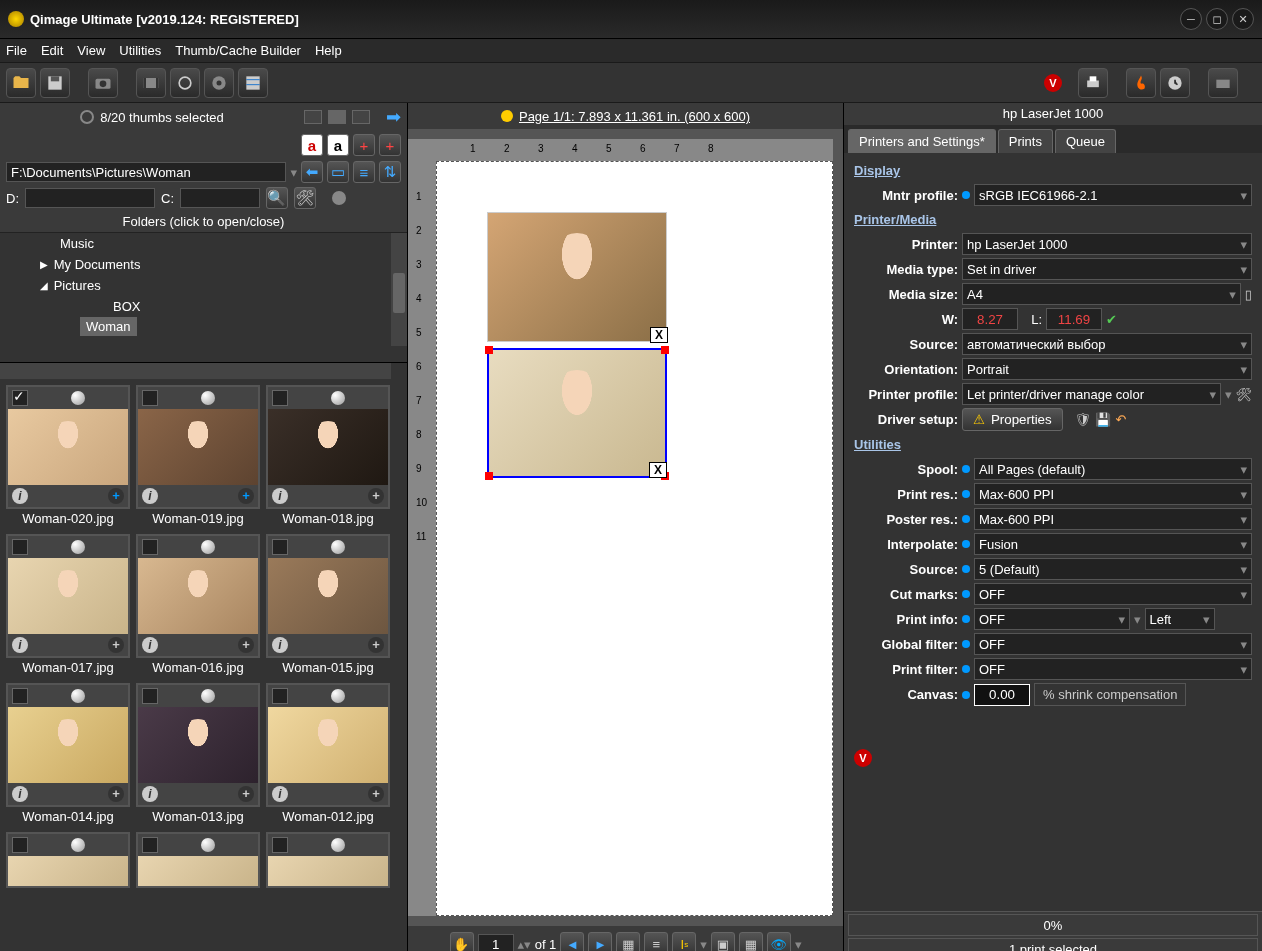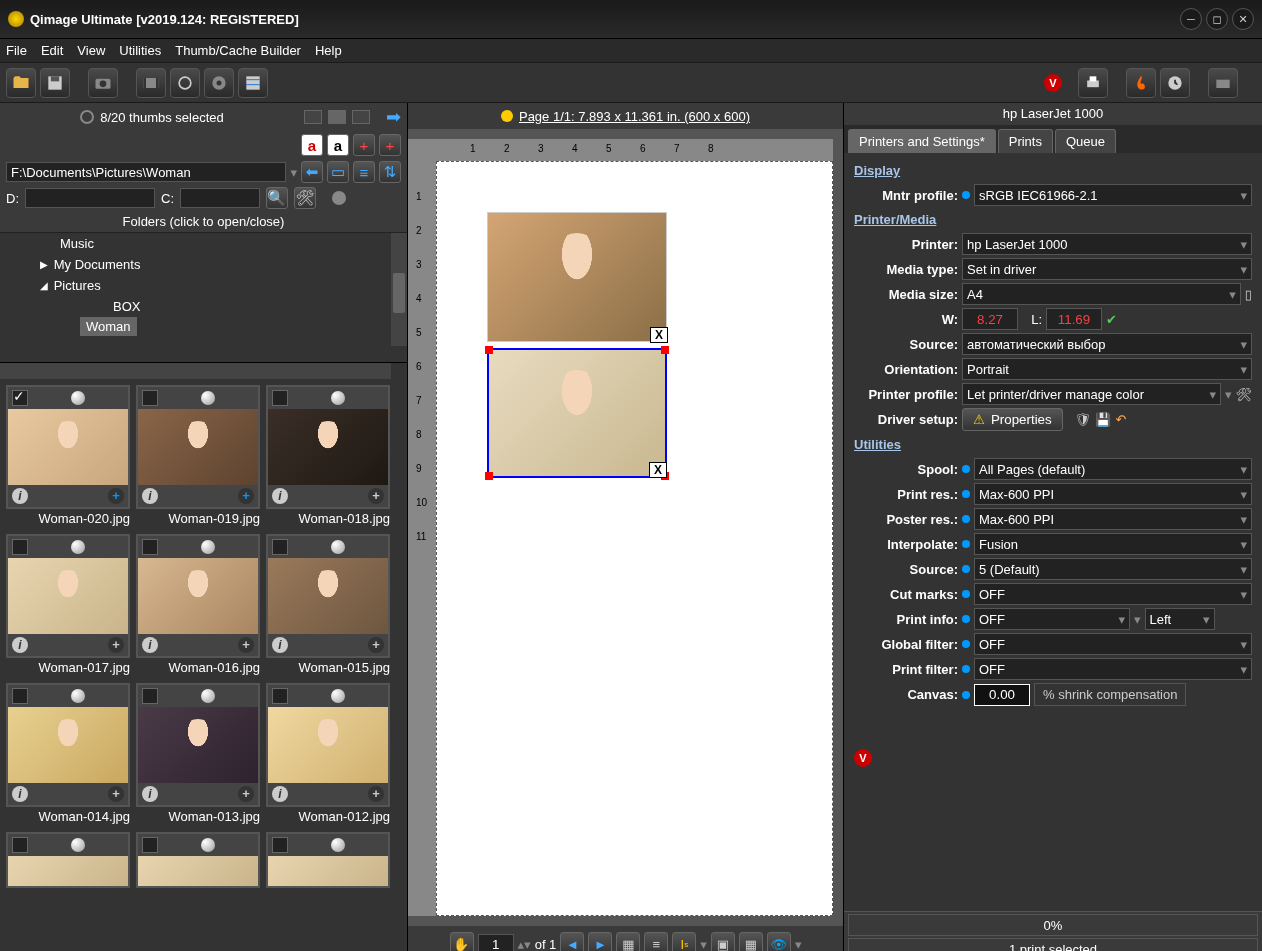--- a/index.html
+++ b/index.html
@@ -43,21 +43,21 @@
 .thumb-box { width: 124px; border: 2px solid #555; background: #555; position: relative; }
 .thumb-top { height: 22px; background: #444; display: flex; align-items: center; padding: 0 4px; gap: 4px; }
 .chk { width: 16px; height: 16px; background: #222; border: 1px solid #666; }
 .chk.checked::after { content: '✓'; color: #fff; font-size: 14px; position: relative; top: -3px; }
 .dot { width: 14px; height: 14px; border-radius: 50%; background: radial-gradient(circle at 30% 30%, #fff, #999); margin: 0 auto; }
 .thumb-img { height: 76px; background: linear-gradient(135deg, #d4a574, #8b6f47); display: flex; align-items: center; justify-content: center; position: relative; overflow: hidden; }
 .thumb-bot { height: 22px; background: #444; display: flex; align-items: center; justify-content: space-between; padding: 0 4px; }
 .info-i { width: 16px; height: 16px; border-radius: 50%; background: #ccc; color: #333; font-style: italic; font-weight: bold; text-align: center; line-height: 16px; font-size: 12px; }
 .plus-i { width: 16px; height: 16px; border-radius: 50%; background: #333; color: #09f; text-align: center; line-height: 16px; font-weight: bold; }
 .plus-i.grey { color: #ccc; }
-.thumb-name { text-align: right; color: #fff; padding: 2px 0; font-size: 13px; }
+.thumb-name { text-align: center; color: #fff; padding: 2px 0; font-size: 13px; }
 .center-panel { width: 436px; background: #3a3a3a; display: flex; flex-direction: column; border-right: 1px solid #000; }
 .page-header { height: 26px; display: flex; align-items: center; justify-content: center; gap: 6px; background: #3a3a3a; }
 .page-link { color: #fff; text-decoration: underline; }
 .canvas-area { flex: 1; display: flex; background: #555; padding: 10px 10px 10px 0; position: relative; }
 .ruler-corner { width: 28px; height: 22px; background: #888; }
 .ruler-h { height: 22px; background: #888; flex: 1; position: relative; color: #000; font-size: 10px; }
 .ruler-h span { position: absolute; top: 4px; }
 .ruler-v { width: 28px; background: #888; position: relative; color: #000; font-size: 10px; }
 .ruler-v span { position: absolute; left: 8px; }
 .canvas-wrap { display: flex; flex-direction: column; flex: 1; }

